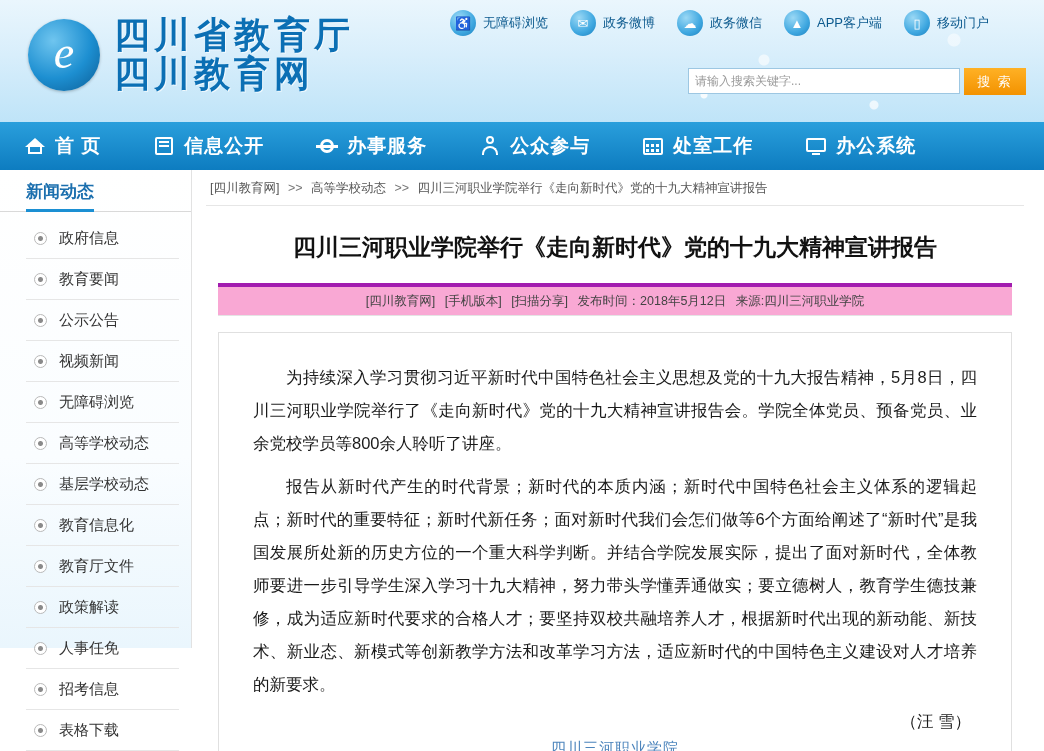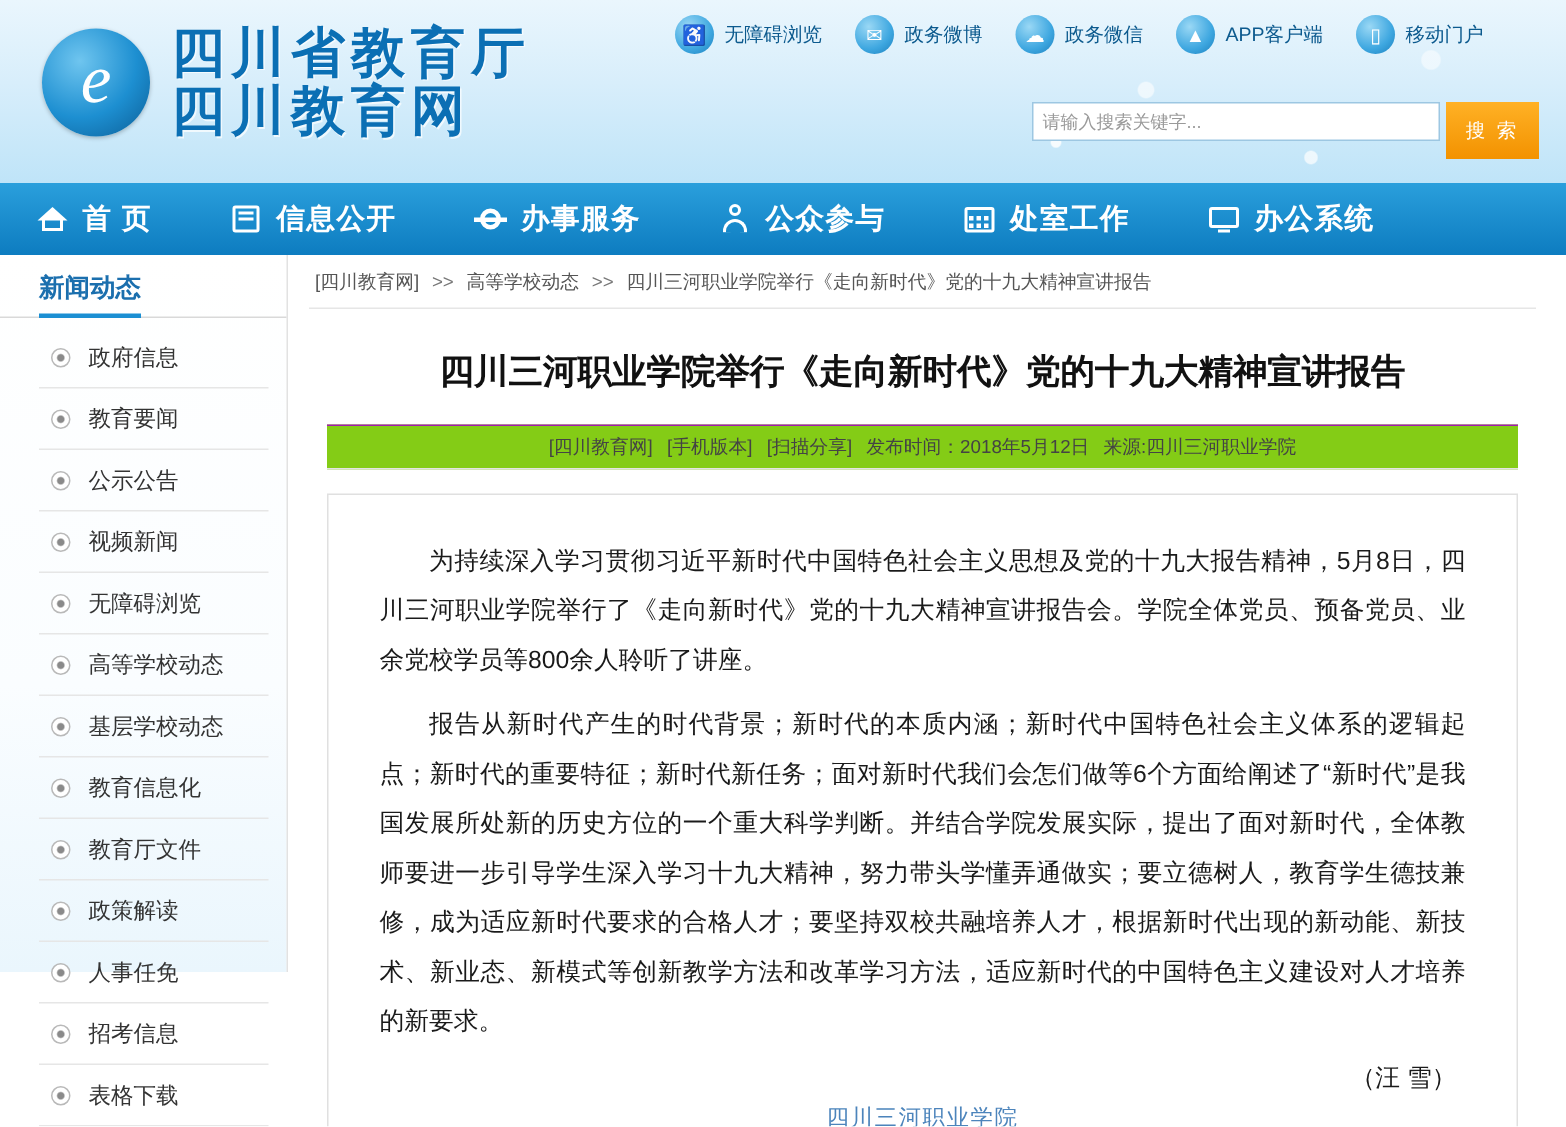--- a/index.html
+++ b/index.html
@@ -106,21 +106,21 @@
     box-sizing: border-box;
     border: 1px solid #9dc7e2;
     background: #fff;
     font-size: 12px;
     color: #7f1d1d;
     padding: 0 6px;
     outline: none;
   }
   .search-input::placeholder { color: #9a9a9a; }
   .search-btn {
-    width: 62px; height: 38px;
+    width: 62px; height: 27px;
     margin-left: 4px;
     border: none;
     background: linear-gradient(180deg, #ffb125 0%, #f39200 100%);
     color: #fff;
     font-size: 13px;
     letter-spacing: 2px;
     cursor: pointer;
     font-family: "Liberation Sans", sans-serif;
   }
 
@@ -315,22 +315,22 @@
   .article-title {
     text-align: center;
     font-size: 23px;
     font-weight: bold;
     color: #111111;
     margin: 26px 10px 20px 10px;
     line-height: 1.35;
     font-family: "Liberation Sans", sans-serif;
   }
   .meta-bar {
-    background: #84cc16;
-    border-top: 1px solid #a21caf;
+    background: #f9a8d4;
+    border-top: 4px solid #a21caf;
     border-bottom: 1px solid #e4e4e4;
     height: 28px;
     line-height: 28px;
     text-align: center;
     font-size: 12.5px;
     color: #444444;
     margin: 0 12px;
   }
   .meta-bar span { margin: 0 3px; }
   .meta-link { color: #444; cursor: pointer; }

